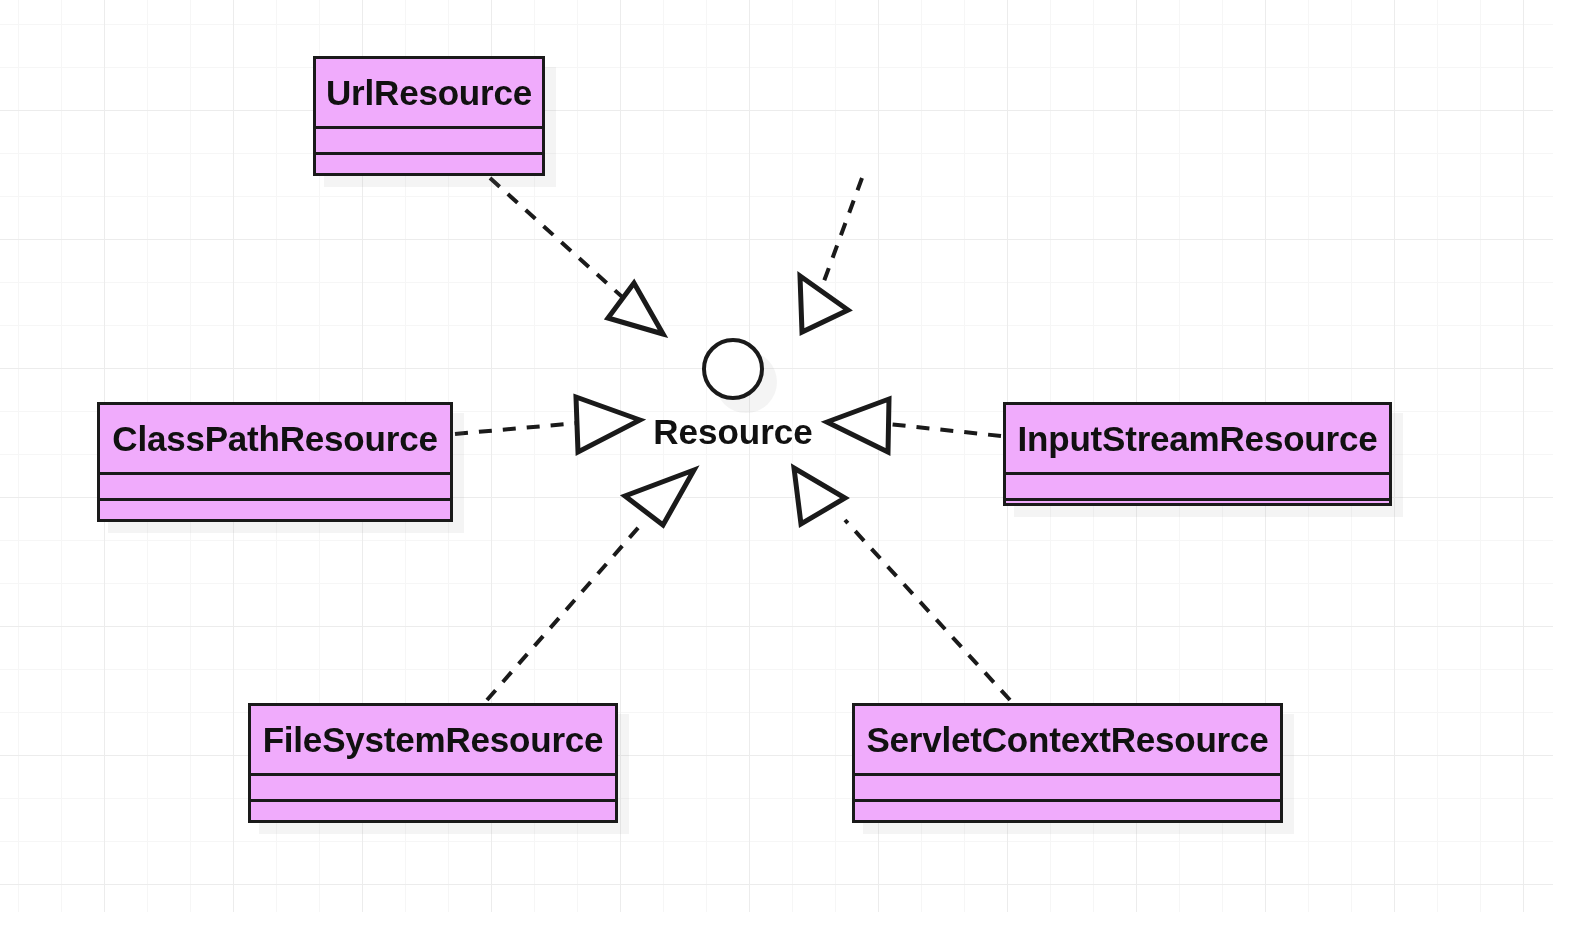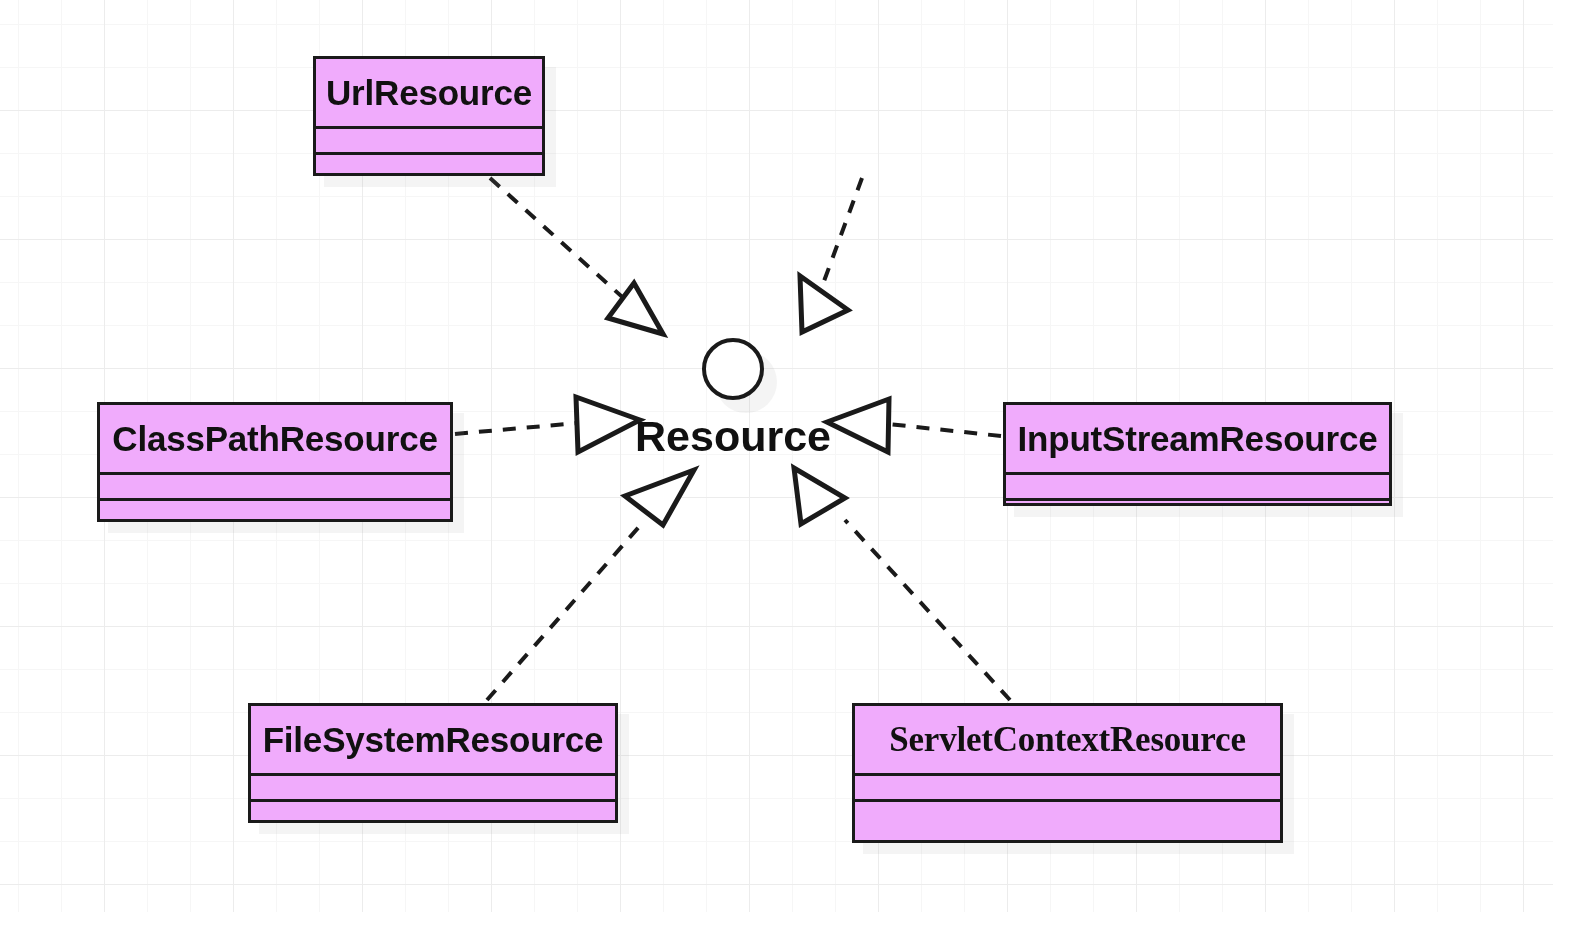--- a/index.html
+++ b/index.html
@@ -85,21 +85,21 @@
     border-radius: 50%;
     background: #ffffff;
     box-shadow: 13px 13px 0 0 rgba(150,150,150,0.10);
   }
   #iface-label {
     position: absolute;
     left: 603px;
     top: 412px;
     width: 260px;
     text-align: center;
-    font-size: 43px;
+    font-size: 35px;
     font-weight: bold;
     color: #111111;
     white-space: nowrap;
   }
 </style>
 </head>
 <body>
 
 <div id="canvas">
 
@@ -159,19 +159,19 @@
     <div class="uml-attrs"></div>
     <div class="uml-ops"></div>
   </div>
 
   <div class="uml-class" style="left:248px; top:703px; width:370px; height:120px;">
     <div class="uml-name">FileSystemResource</div>
     <div class="uml-attrs"></div>
     <div class="uml-ops"></div>
   </div>
 
-  <div class="uml-class" style="left:852px; top:703px; width:431px; height:140px;font-family:Liberation Serif, serif;">
+  <div class="uml-class" style="left:852px; top:703px; width:431px; height:120px;">
     <div class="uml-name">ServletContextResource</div>
     <div class="uml-attrs"></div>
     <div class="uml-ops"></div>
   </div>
 
 </div>
 
 </body></html>

